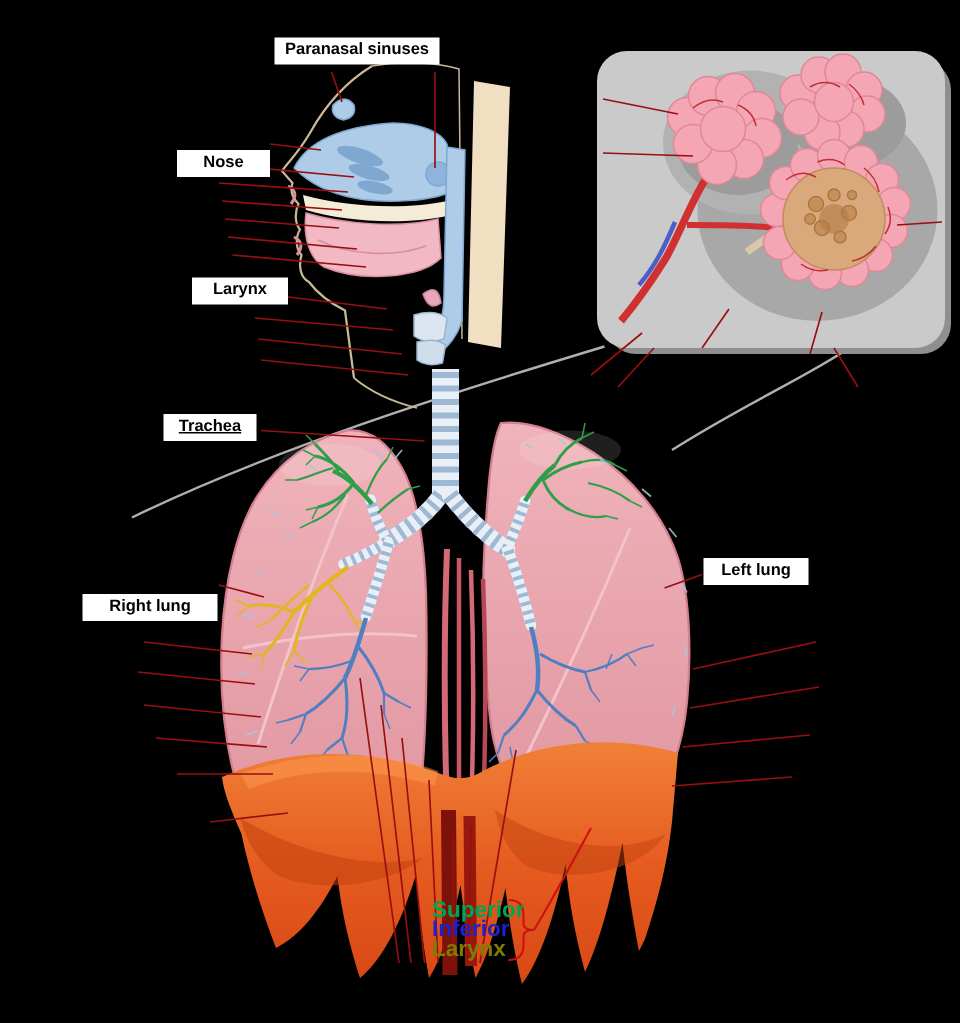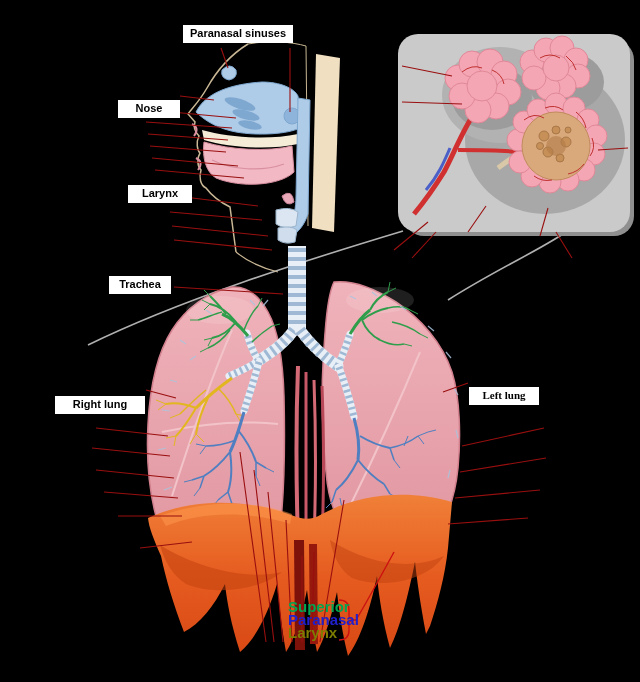--- a/index.html
+++ b/index.html
@@ -6,23 +6,23 @@
   #stage{position:relative;width:640px;height:682px;background:#000;overflow:hidden;
          font-family:"Liberation Sans",sans-serif;}
   #stage svg{position:absolute;left:0;top:0;}
   .lbl{position:absolute;background:#fff;color:#000;font-weight:bold;font-size:11px;
        line-height:1.25;padding:2px 7px;white-space:nowrap;text-align:center;z-index:5;}
   .lobe{position:absolute;background:transparent;font-weight:bold;font-size:15px;
         width:46px;text-align:center;z-index:5;}
   #lbl-paranasal{left:183px;top:25px;}
   #lbl-nose{left:118px;top:100px;min-width:48px;}
   #lbl-larynx{left:128px;top:185px;min-width:50px;}
-  #lbl-trachea{left:109px;top:276px;min-width:48px;}
+  #lbl-trachea{left:109px;top:276px;min-width:48px;text-decoration:underline;}
   #lbl-right-lung{left:55px;top:396px;min-width:76px;}
-  #lbl-left-lung{left:469px;top:387px;min-width:56px;font-family:Liberation Serif, serif;}
+  #lbl-left-lung{left:469px;top:372px;min-width:56px;}
   #lbl-lobar{left:249px;top:643px;min-width:99px;}
   #lobe-superior{left:288px;top:598px;color:#00A551;}
   #lobe-inferior{left:288px;top:611px;color:#2020CC;}
   #lobe-middle{left:288px;top:624px;color:#7D7D00;}
 </style>
 </head>
 <body>
 
 <div id="stage">
 
@@ -240,16 +240,16 @@
   </g>
 </svg>
 
 <div class="lbl" id="lbl-paranasal">Paranasal sinuses</div>
 <div class="lbl" id="lbl-nose">Nose</div>
 <div class="lbl" id="lbl-larynx">Larynx</div>
 <div class="lbl" id="lbl-trachea">Trachea</div>
 <div class="lbl" id="lbl-right-lung">Right lung</div>
 <div class="lbl" id="lbl-left-lung">Left lung</div>
 <div class="lobe" id="lobe-superior">Superior</div>
-<div class="lobe" id="lobe-inferior">Paranasal</div>
+<div class="lobe" id="lobe-inferior">Inferior</div>
 <div class="lobe" id="lobe-middle">Larynx</div>
 
 </div>
 
 </body></html>

